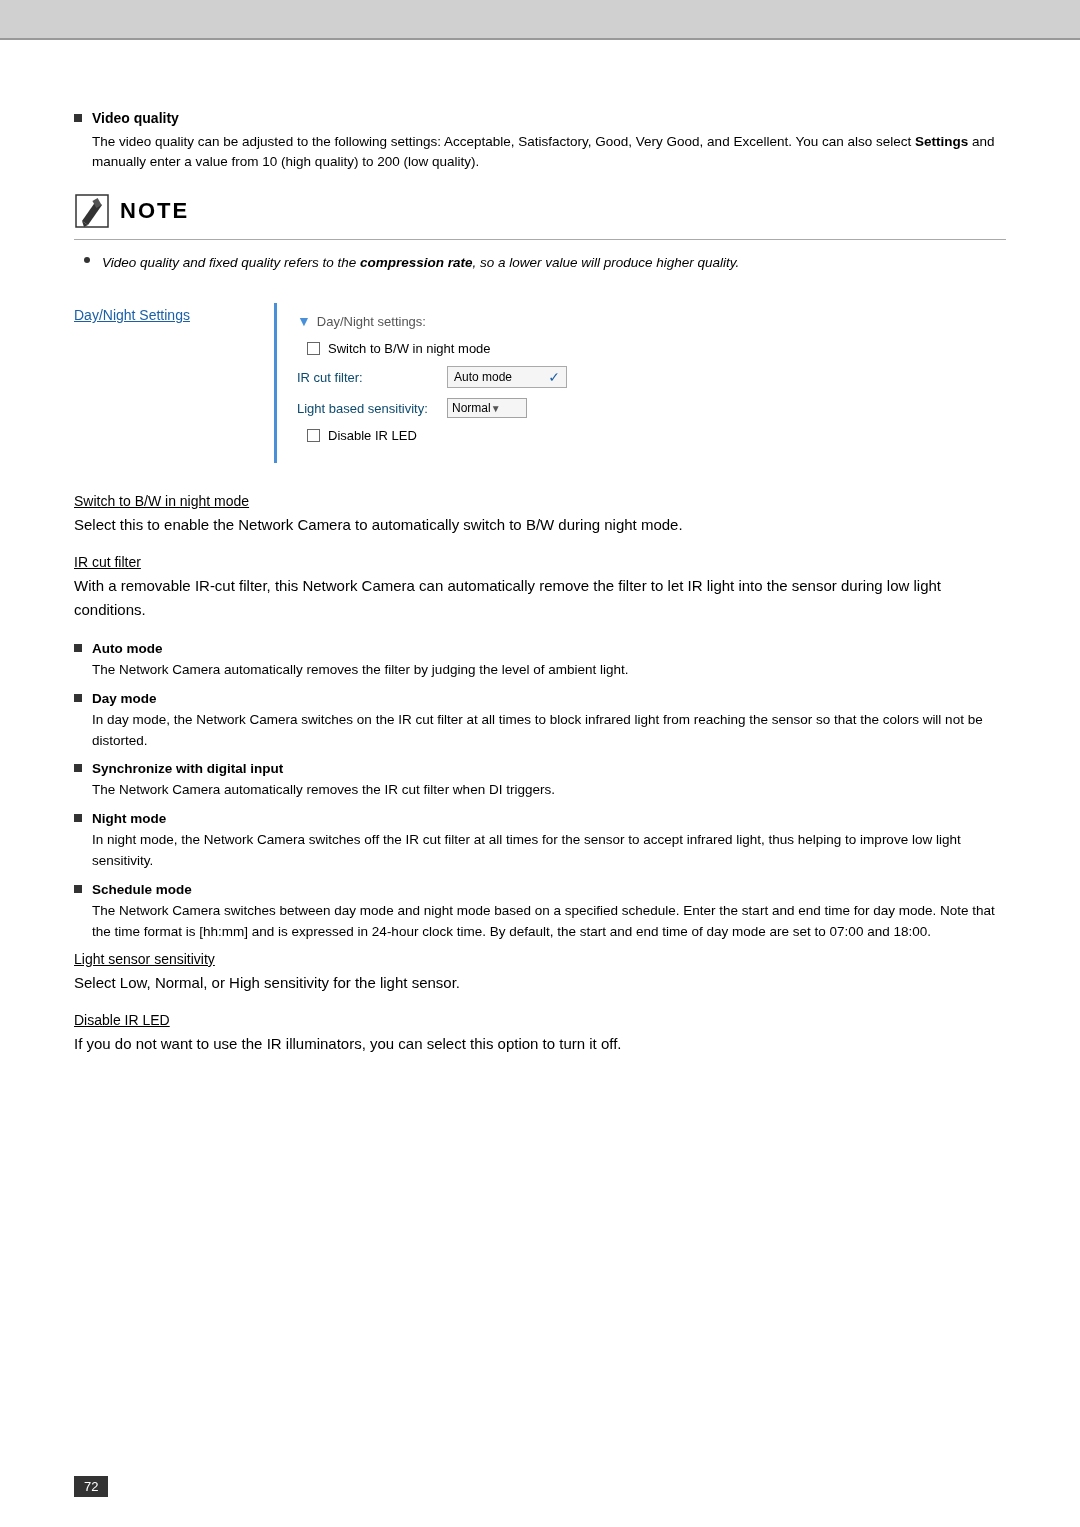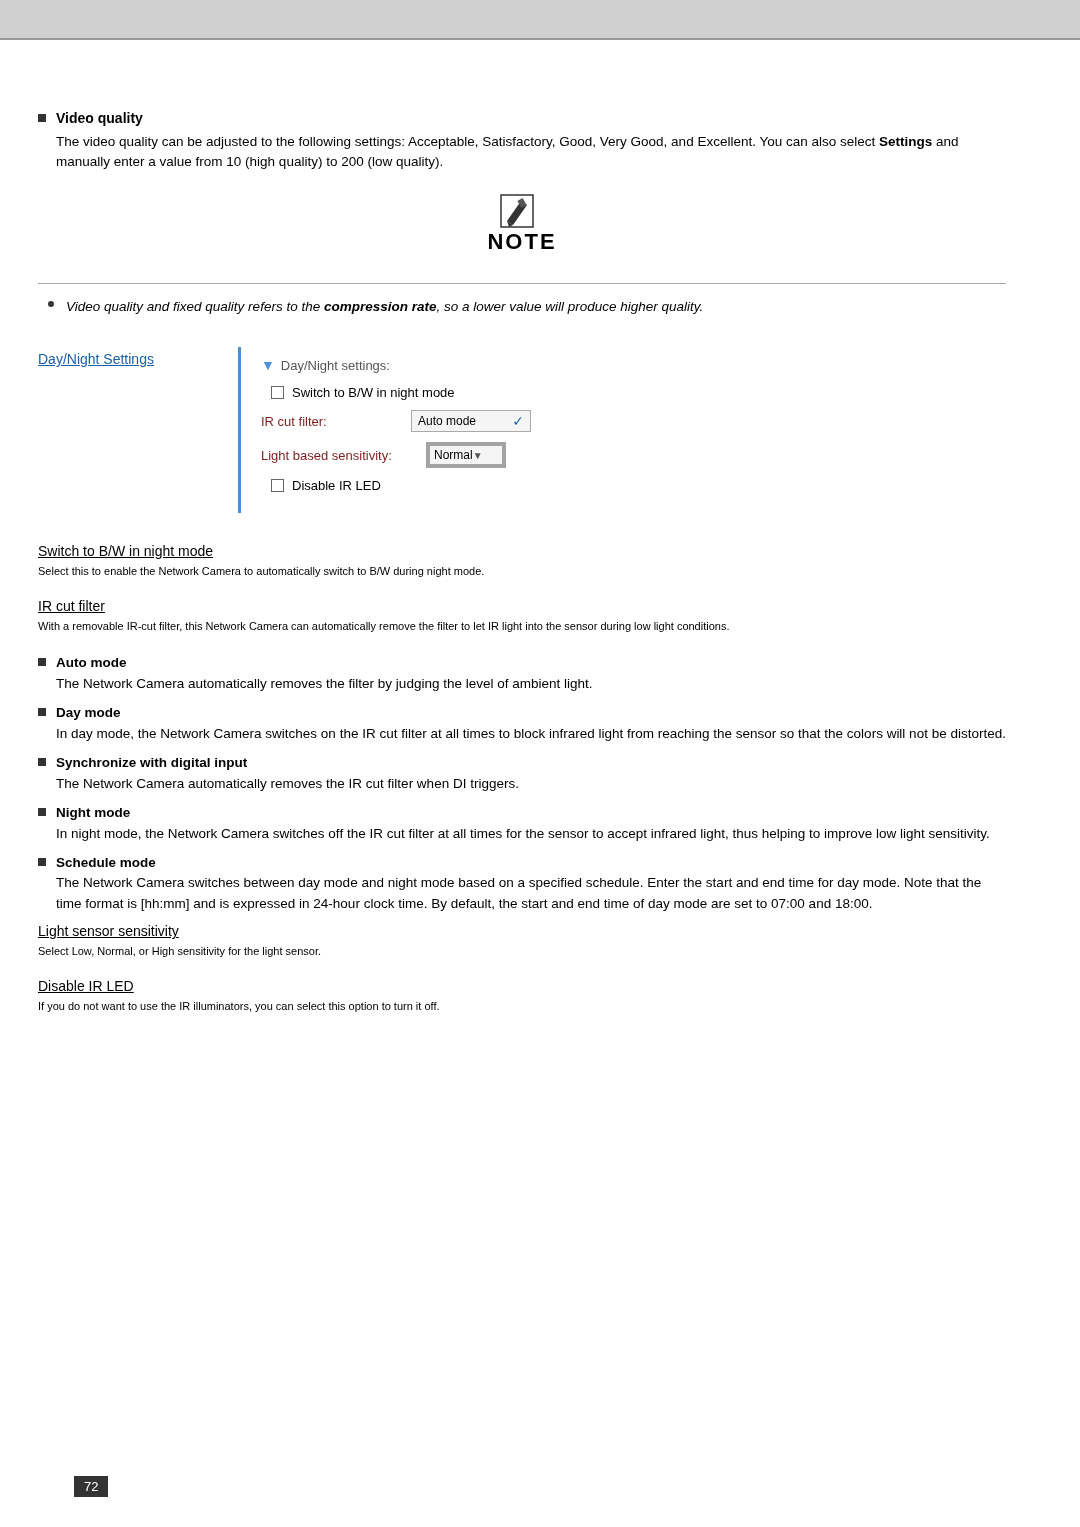--- a/index.html
+++ b/index.html
@@ -7,21 +7,21 @@
       background: #ffffff;
       font-family: Arial, sans-serif;
       font-size: 14px;
       color: #000;
       width: 1080px;
       min-height: 1527px;
       position: relative;
     }
 
     .page-container {
-      padding: 60px 74px 80px 38px;
+      padding: 60px 74px 80px 74px;
     }
 
     
     .top-bar {
       position: absolute;
       top: 0;
       left: 0;
       width: 100%;
       height: 40px;
       background: #d0d0d0;
@@ -69,22 +69,21 @@
     }
 
     
     .note-container {
       margin: 20px 0 30px 0;
     }
 
     .note-header {
       display: flex;
       align-items: center;
-      margin-bottom: 28px;
-      flex-direction: column;
+      margin-bottom: 10px;
     }
 
     .note-icon {
       width: 36px;
       height: 36px;
       margin-right: 10px;
     }
 
     .note-title {
       font-size: 22px;
@@ -175,43 +174,42 @@
     .panel-checkbox {
       width: 13px;
       height: 13px;
       border: 1px solid #666;
       background: #fff;
       margin-right: 8px;
       flex-shrink: 0;
     }
 
     .panel-label {
-      color: #7f1d1d;
+      color: #0c4a6e;
       min-width: 150px;
     }
 
     .panel-select {
       display: flex;
       align-items: center;
       border: 1px solid #aaa;
       background: #f5f5f5;
       padding: 2px 6px;
       font-size: 12px;
       min-width: 120px;
     }
 
     .panel-select-small {
       display: inline-flex;
       align-items: center;
-      border: 4px solid #a3a3a3;
+      border: 1px solid #a3a3a3;
       background: #f5f5f5;
       padding: 2px 4px;
       font-size: 12px;
       min-width: 80px;
-      margin-left: 15px;
     }
 
     .select-checkmark {
       margin-left: auto;
       color: #1a5fa8;
       font-size: 14px;
     }
 
     .select-arrow {
       font-size: 10px;
@@ -224,21 +222,21 @@
     }
 
     .desc-heading {
       text-decoration: underline;
       font-size: 14px;
       font-weight: normal;
       margin-bottom: 4px;
     }
 
     .desc-text {
-      font-size: 11px;
+      font-size: 15px;
       line-height: 1.55;
     }
 
     .sub-bullet {
       display: flex;
       align-items: flex-start;
       margin-bottom: 8px;
     }
 
     .sub-bullet .bullet-square {

